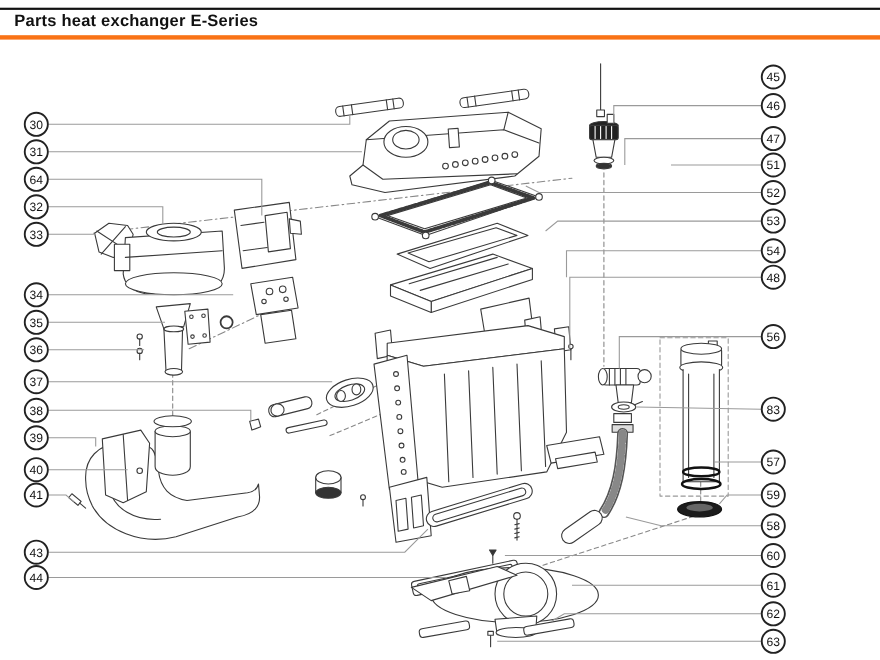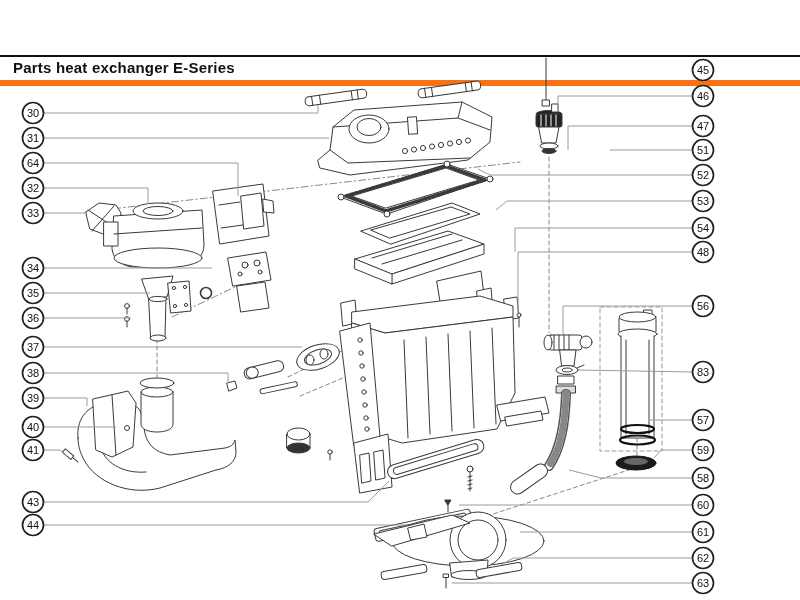--- a/index.html
+++ b/index.html
@@ -2,23 +2,22 @@
 <html><head>
 <meta charset="utf-8">
 <style>
   html,body{margin:0;padding:0;}
   body{
     width:800px;height:600px;background:#fff;overflow:hidden;position:relative;
     font-family:"Liberation Sans", sans-serif;color:#111;
   }
   header{
     position:absolute;top:7px;left:0;right:0;
-    border-top:2px solid #111;border-bottom:6px solid #f97316;
+    border-top:2px solid #111;border-bottom:4px solid #f97316;
     padding:3px 0 4px 13px;
-    margin-top:48px;
   }
   .page-title{font-size:15px;font-weight:bold;line-height:16px;letter-spacing:.2px;}
   #diagram{position:absolute;top:0;left:0;}
   #leader-layer polyline{fill:none;stroke:#9a9a9a;stroke-width:1;}
   #callout-layer circle{fill:#fff;stroke:#222;stroke-width:1.7;}
   #callout-layer text{
     font-family:"Liberation Sans",sans-serif;font-size:11px;fill:#111;
     text-anchor:middle;stroke:none;
   }
   #art{stroke:#3a3a3a;fill:none;stroke-width:1;stroke-linejoin:round;stroke-linecap:round;}

